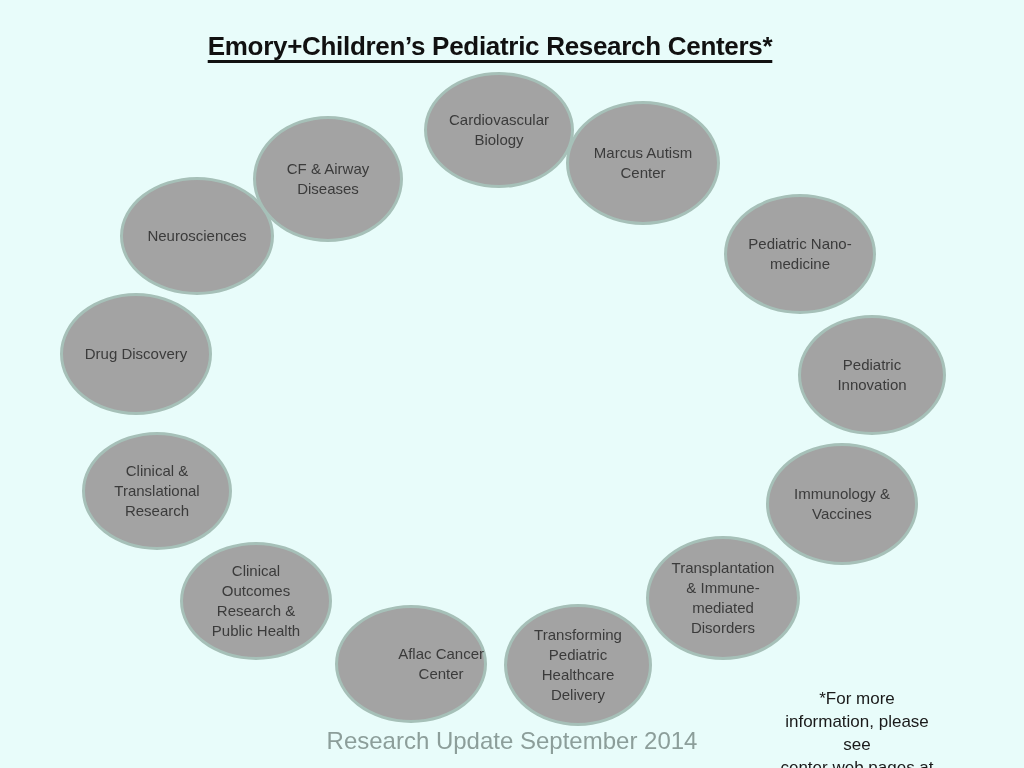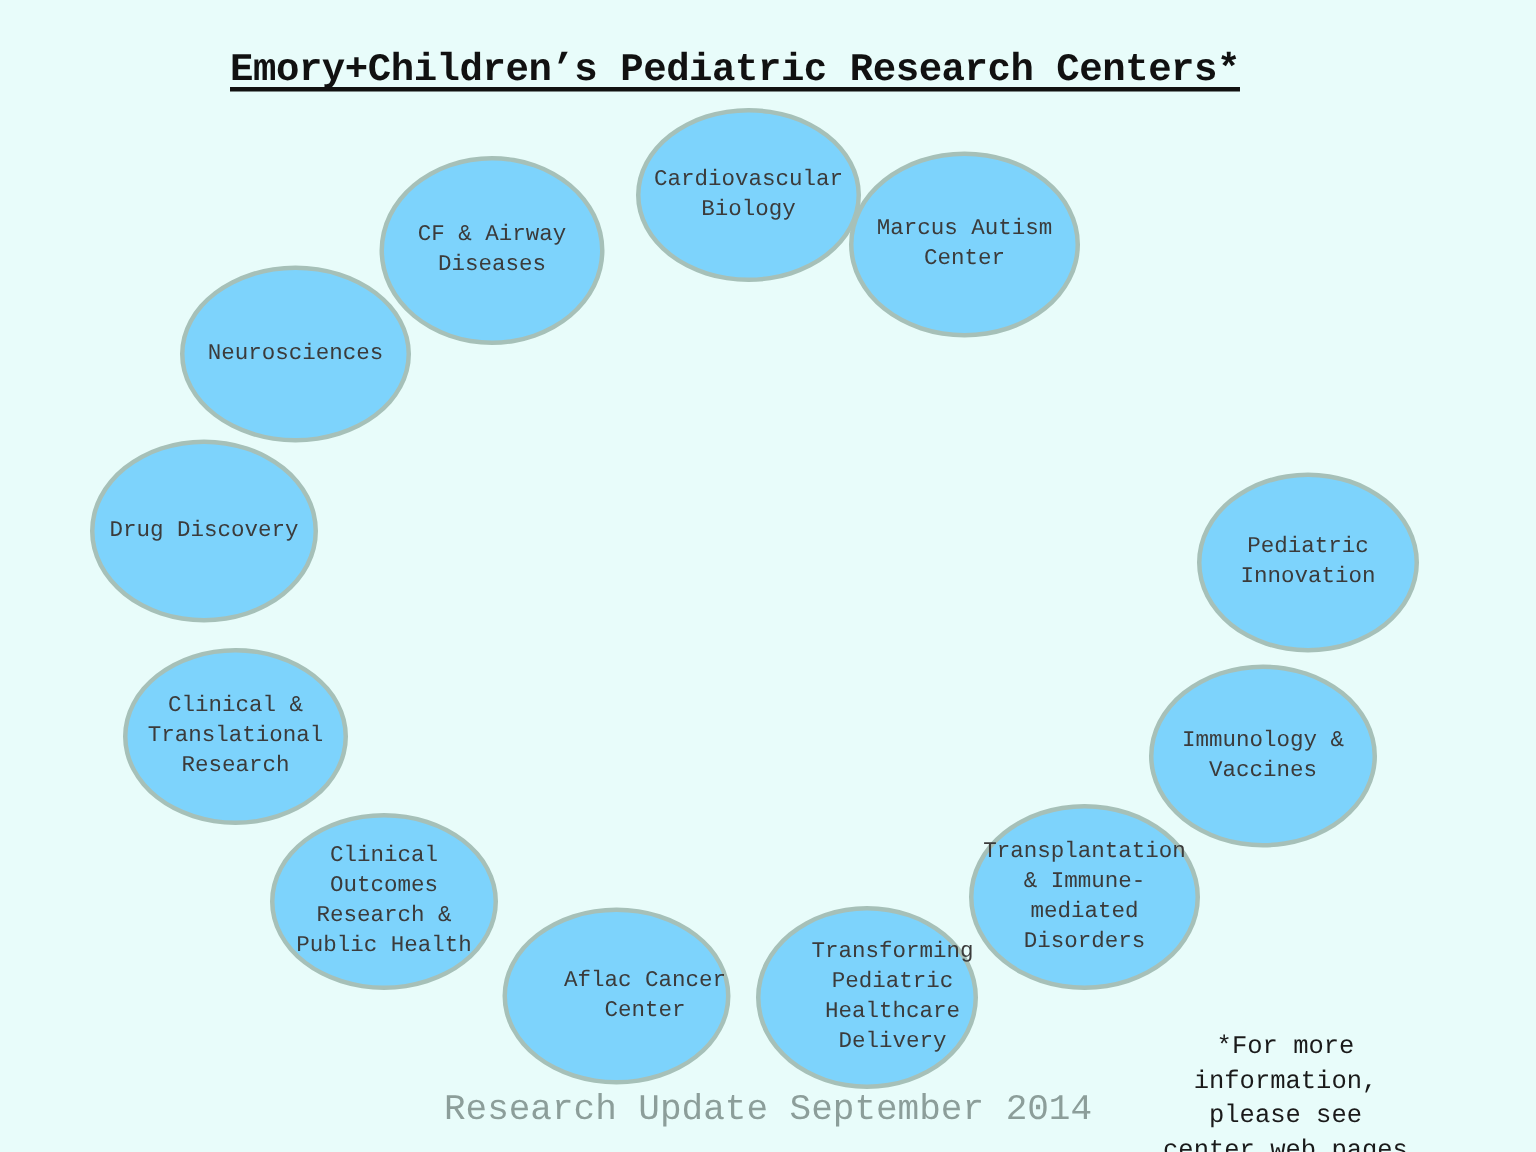--- a/index.html
+++ b/index.html
@@ -1,38 +1,38 @@
 <!DOCTYPE html>
 <html><head>
 <meta charset="utf-8">
 <style>
   html,body{margin:0;padding:0;}
   #slide{
     position:relative;
     width:1024px;height:768px;
     background:#E8FCFA;
     overflow:hidden;
-    font-family:Liberation Mono, monospace;
+    font-family:Liberation Sans, sans-serif;
   }
   .title{
     position:absolute;
     top:31px;left:490px;
     transform:translateX(-50%);
     white-space:nowrap;
     font-size:26px;font-weight:bold;
     color:#111111;
     text-decoration:underline;
     text-decoration-thickness:2.5px;
     text-underline-offset:5px;
     letter-spacing:-0.3px;
   }
   .ellipse{
     position:absolute;
     box-sizing:border-box;
-    background:#7dd3fc;
+    background:#a3a3a3;
     border:3px solid #A6C0B8;
     border-radius:50%;
     display:flex;
     align-items:center;
     justify-content:center;
   }
   .ellipse .label{
     font-size:15px;
     line-height:20px;
     color:#3B3B3B;
@@ -68,39 +68,43 @@
   <div class="ellipse" style="left:424px;top:72px;width:150px;height:116px;">
     <span class="label">Cardiovascular
 Biology</span>
   </div>
 
   <div class="ellipse" style="left:566px;top:101px;width:154px;height:124px;">
     <span class="label">Marcus Autism
 Center</span>
   </div>
 
+  <div class="ellipse" style="left:724px;top:194px;width:152px;height:120px;">
+    <span class="label">Pediatric Nano-
+medicine</span>
+  </div>
 
   <div class="ellipse" style="left:798px;top:315px;width:148px;height:120px;">
     <span class="label">Pediatric
 Innovation</span>
   </div>
 
   <div class="ellipse" style="left:646px;top:536px;width:154px;height:124px;">
     <span class="label">Transplantation
 &amp; Immune-
 mediated
 Disorders</span>
   </div>
 
   <div class="ellipse" style="left:766px;top:443px;width:152px;height:122px;">
     <span class="label">Immunology &amp;
 Vaccines</span>
   </div>
 
-  <div class="ellipse" style="left:504px;top:604px;width:148px;height:122px;justify-content:flex-end;">
+  <div class="ellipse" style="left:504px;top:604px;width:148px;height:122px;">
     <span class="label">Transforming
 Pediatric
 Healthcare
 Delivery</span>
   </div>
 
   <div class="ellipse" style="left:335px;top:605px;width:152px;height:118px;justify-content:flex-end;">
     <span class="label">Aflac Cancer
 Center</span>
   </div>
@@ -119,21 +123,21 @@
   </div>
 
   <div class="ellipse" style="left:120px;top:177px;width:154px;height:118px;">
     <span class="label">Neurosciences</span>
   </div>
 
   <div class="ellipse" style="left:60px;top:293px;width:152px;height:122px;">
     <span class="label">Drug Discovery</span>
   </div>
 
-  <div class="ellipse" style="left:253px;top:104px;width:150px;height:126px;justify-content:center;">
+  <div class="ellipse" style="left:253px;top:116px;width:150px;height:126px;justify-content:center;">
     <span class="label">CF &amp; Airway
 Diseases</span>
   </div>
 
   <div class="footer">Research Update September 2014</div>
 
   <div class="footnote">*For more information, please see
 center web pages at
 pedsresearch.org</div>
 

